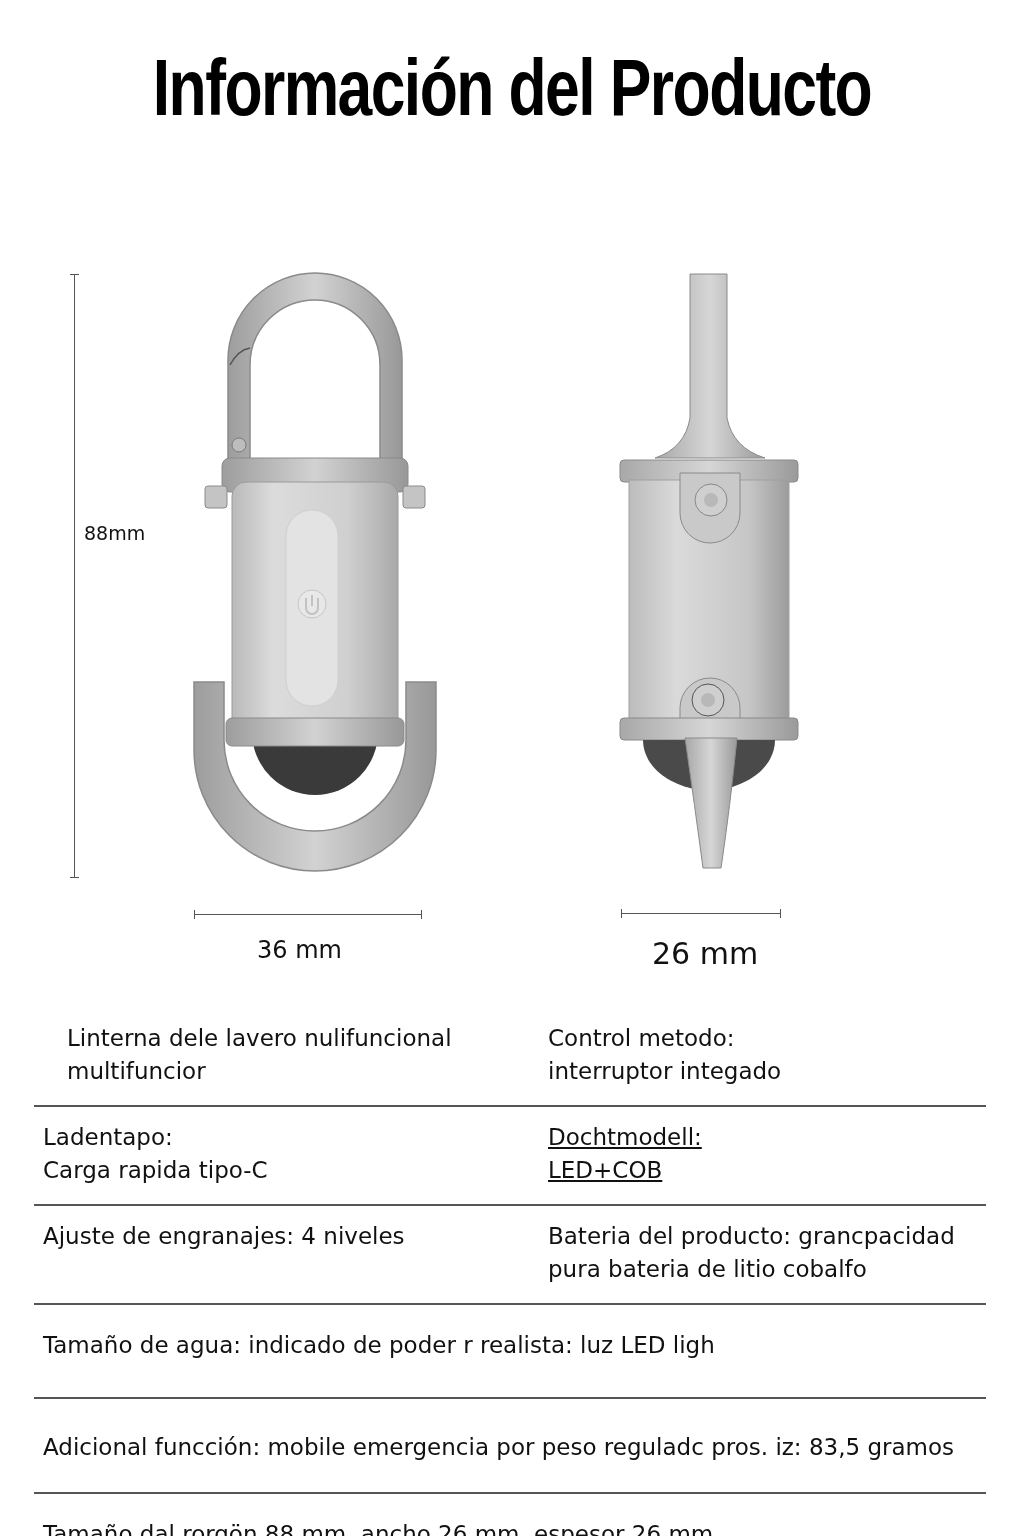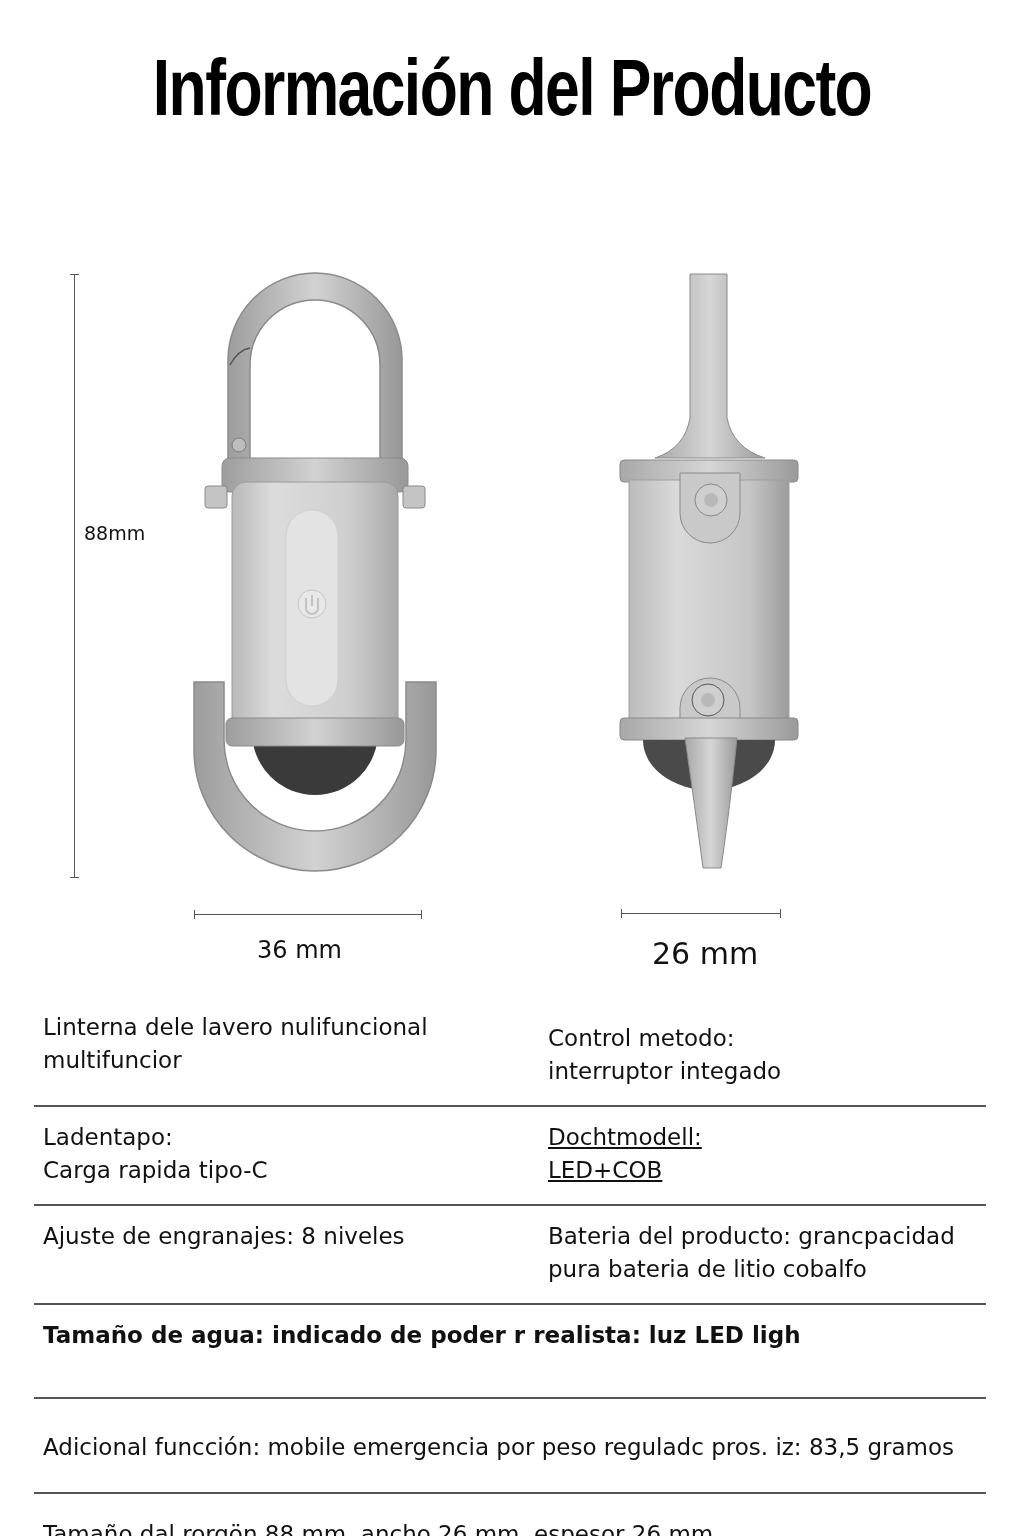--- a/index.html
+++ b/index.html
@@ -102,21 +102,21 @@
   <circle cx="93" cy="432" r="7" fill="#b8b8b8"></circle>
 
   <rect x="5" y="450" width="178" height="22" rx="4" fill="url(#gArm)" stroke="#8a8a8a"></rect>
 
   <path d="M28,472 A66,50 0 0 0 160,472 Z" fill="#4a4a4a"></path>
 
   <path d="M70,470 L122,470 Q115,540 106,600 L88,600 Q80,540 70,470 Z" fill="url(#gArm)" stroke="#8a8a8a"></path>
 </svg>
 
 <div class="spec-row bordered" style="top:1010px; height:95px;">
-  <div class="cell left" style="top:1px;">
+  <div class="cell left" style="top:12px;margin-left:24px;">
     <span>Linterna dele lavero nulifuncional</span>
     <span>multifuncior</span>
   </div>
   <div class="cell right" style="top:12px;">
     <span>Control metodo:</span>
     <span>interruptor integado</span>
   </div>
 </div>
 
 <div class="spec-row bordered" style="top:1107px; height:97px;">
@@ -125,30 +125,30 @@
     <span>Carga rapida tipo-C</span>
   </div>
   <div class="cell right" style="top:14px;text-decoration:underline;">
     <span>Dochtmodell:</span>
     <span>LED+COB</span>
   </div>
 </div>
 
 <div class="spec-row bordered" style="top:1206px; height:97px;">
   <div class="cell left" style="top:14px;">
-    <span>Ajuste de engranajes: 8 niveles</span>
+    <span>Ajuste de engranajes: 4 niveles</span>
   </div>
   <div class="cell right" style="top:14px;">
     <span>Bateria del producto: grancpacidad</span>
     <span>pura bateria de litio cobalfo</span>
   </div>
 </div>
 
 <div class="spec-row bordered" style="top:1305px; height:92px;">
-  <div class="cell left" style="top:14px;font-weight:bold;">Tamaño de agua:  indicado de poder r realista: luz LED ligh</div>
+  <div class="cell left" style="top:24px;">Tamaño de agua:  indicado de poder r realista: luz LED ligh</div>
 </div>
 
 <div class="spec-row bordered" style="top:1399px; height:93px;">
   <div class="cell left" style="top:32px;">Adicional funcción: mobile emergencia por peso reguladc pros. iz: 83,5 gramos</div>
 </div>
 
 <div class="spec-row" style="top:1494px; height:42px;text-decoration:underline;">
   <div class="cell left" style="top:24px;">Tamaño dal rorgön 88 mm, ancho 26 mm, espesor 26 mm</div>
 </div>
 

